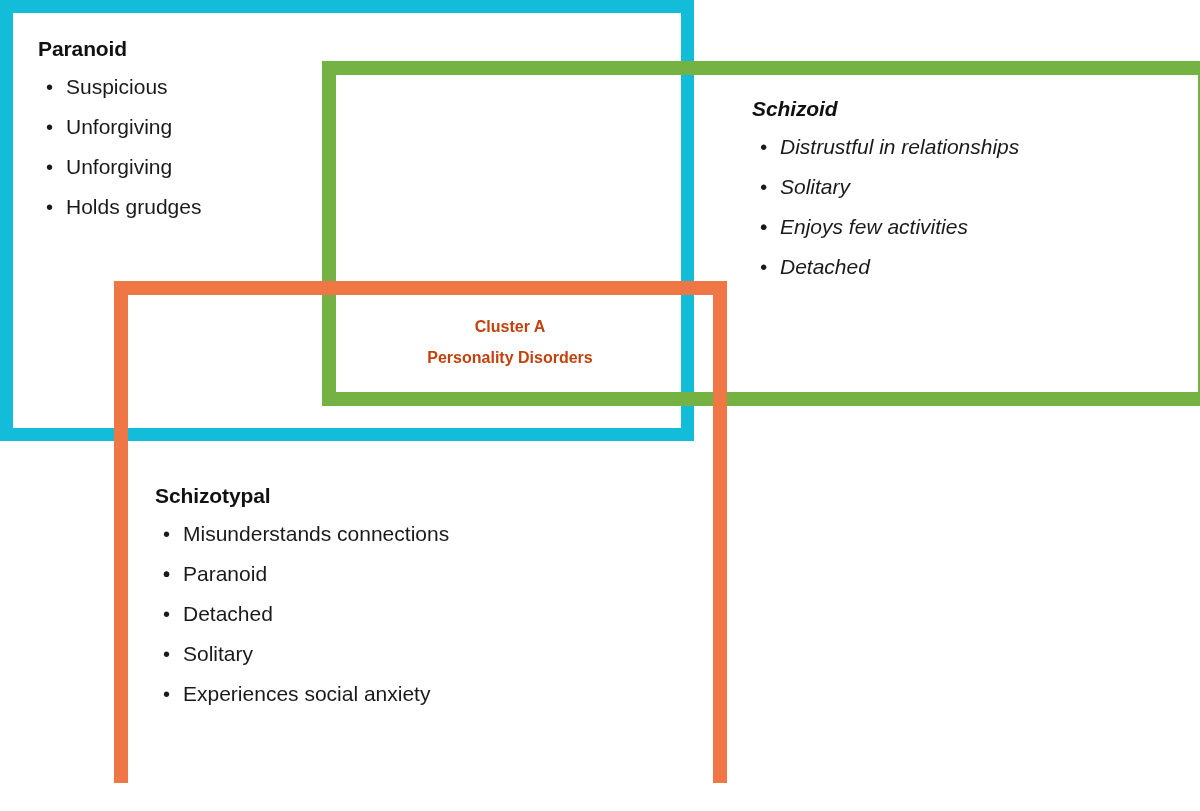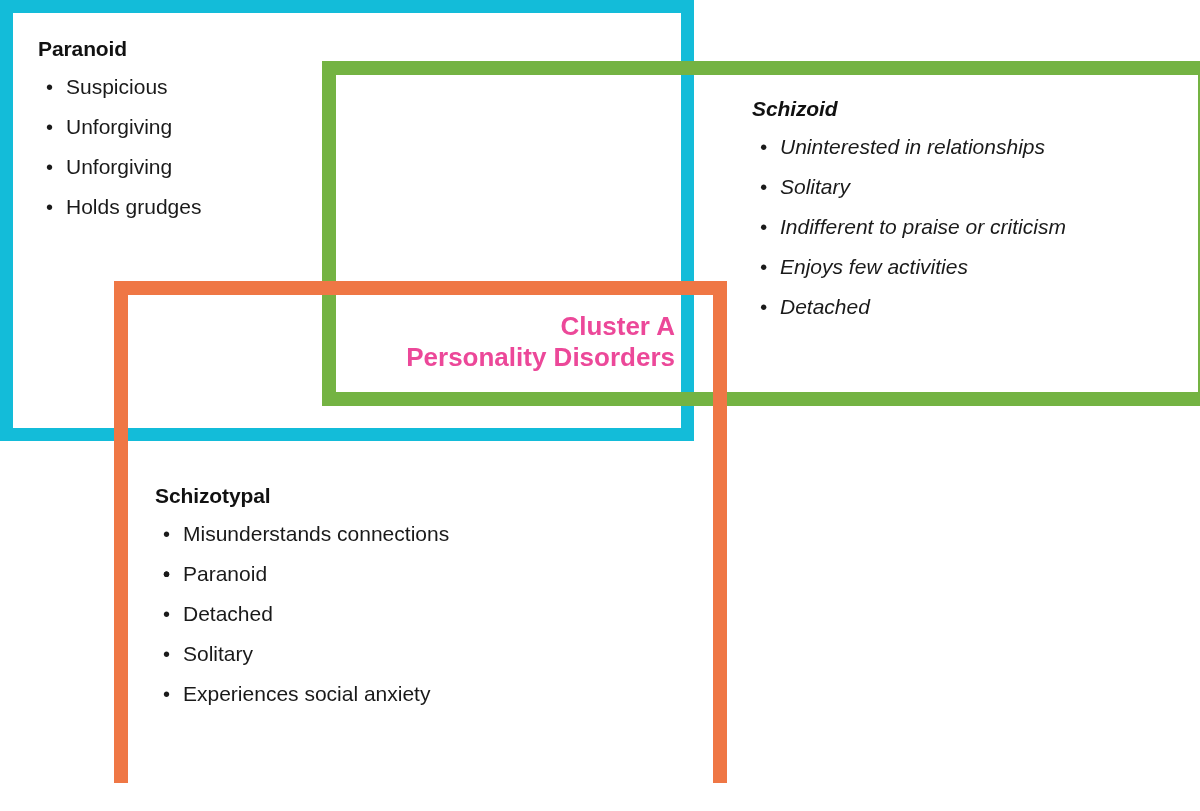--- a/index.html
+++ b/index.html
@@ -90,24 +90,24 @@
   #panel-schizoid   { left: 752px; top: 96px; font-style: italic; }
   #panel-schizotypal{ left: 155px; top: 483px; }
 
   
   #center-label {
     position: absolute;
     z-index: 6;
     left: 345px;
     top: 311px;
     width: 330px;
-    text-align: right;
-    font-size: 26px;
+    text-align: center;
+    font-size: 16px;
     font-weight: bold;
-    color: #ec4899;
+    color: #c2410c;
     line-height: 31px;
     background: transparent;
   }
   #center-label .line { display: block; white-space: nowrap; }
 </style>
 </head>
 <body>
 
 <div id="diagram">
 
@@ -135,29 +135,28 @@
         <span>Holds grudges</span>
       </li>
     </ul>
   </div>
 
   <div class="panel" id="panel-schizoid">
     <div class="panel-title">Schizoid</div>
     <ul class="traits">
       <li>
         <span class="bullet">•</span>
-        <span>Uninterested in relationships</span>
+        <span>Distrustful in relationships</span>
       </li>
       <li>
         <span class="bullet">•</span>
         <span>Solitary</span>
       </li>
       <li>
         <span class="bullet">•</span>
-        <span>Indifferent to praise or criticism</span>
       </li>
       <li>
         <span class="bullet">•</span>
         <span>Enjoys few activities</span>
       </li>
       <li>
         <span class="bullet">•</span>
         <span>Detached</span>
       </li>
     </ul>

